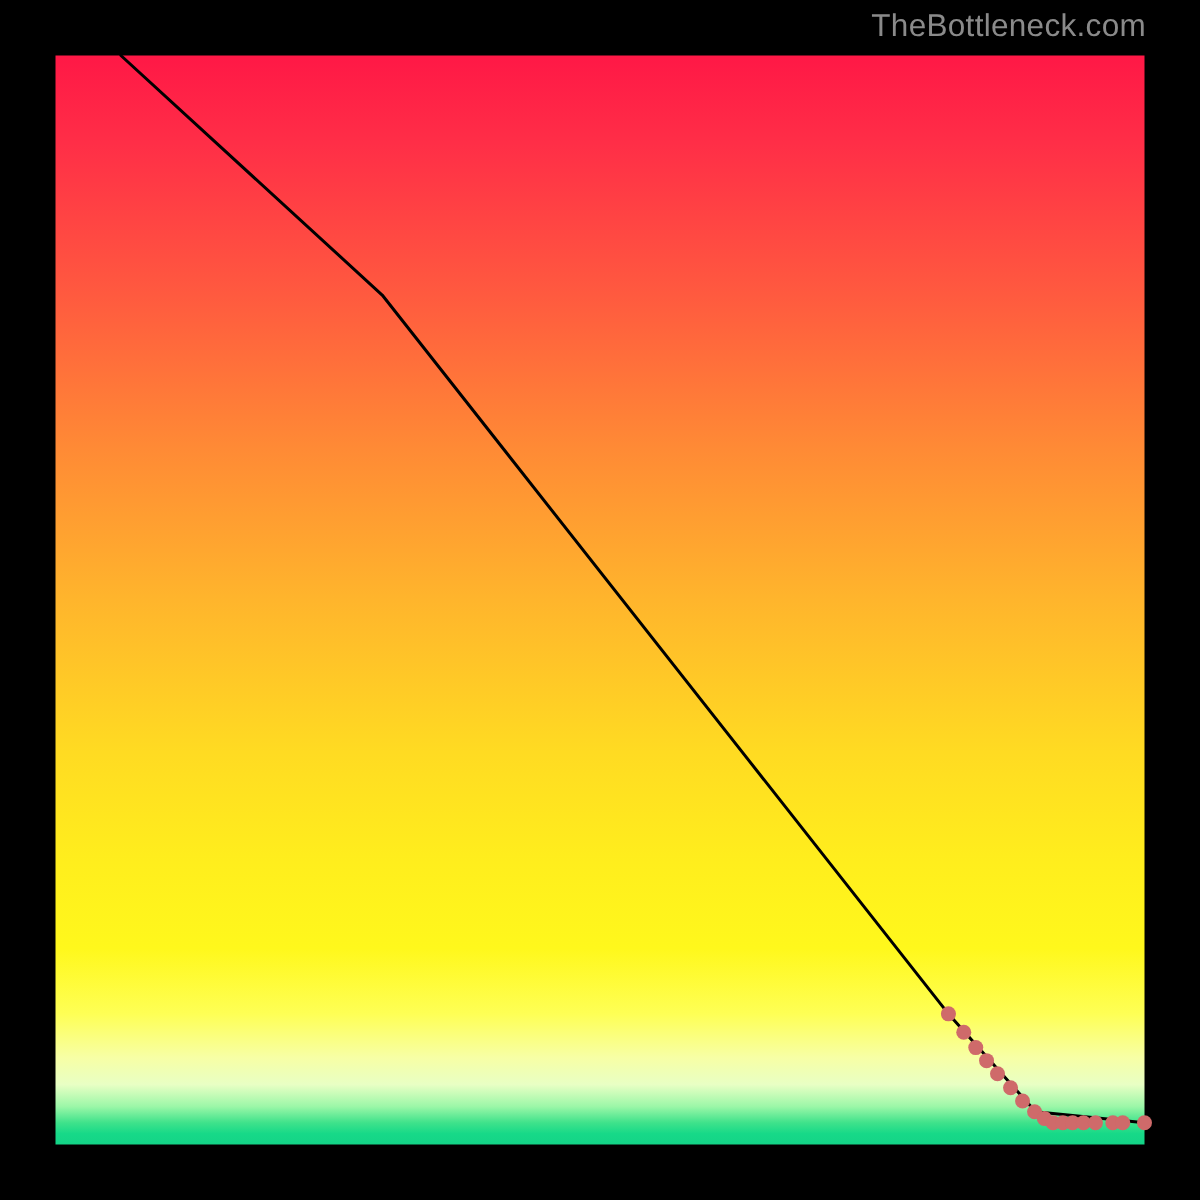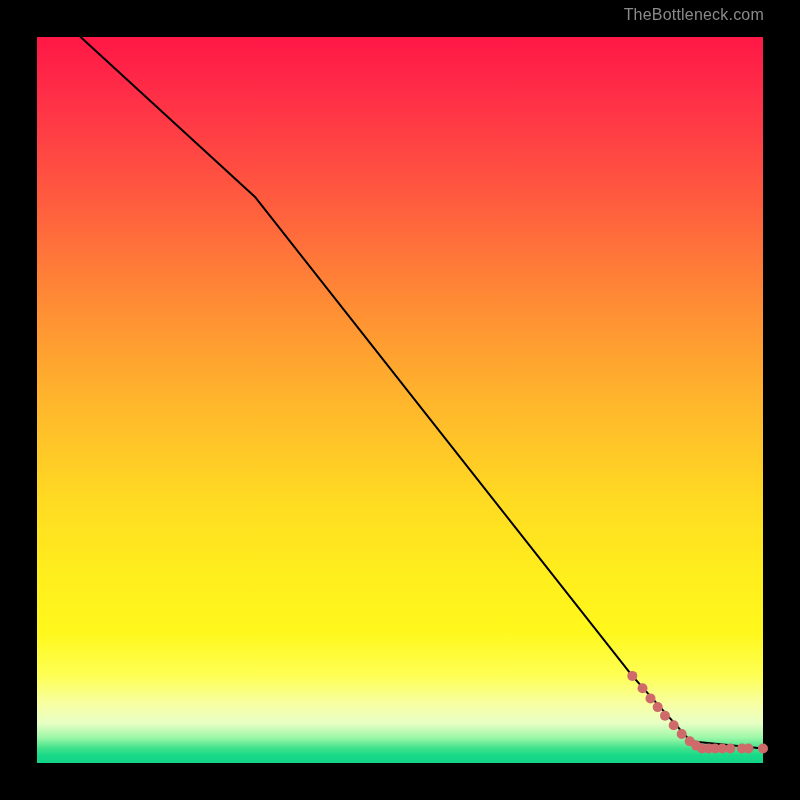--- a/index.html
+++ b/index.html
@@ -49,21 +49,21 @@
     top: 0;
     width: 726px;
     height: 726px;
     overflow: visible;
   }
   .watermark {
     position: absolute;
     top: 6px;
     right: 36px;
     color: #8a8a8a;
-    font-size: 16px;
+    font-size: 21px;
     letter-spacing: 0.2px;
     font-weight: 400;
     user-select: none;
   }
 </style>
 </head>
 <body>
 
 <div class="frame">
   <div class="plot">

